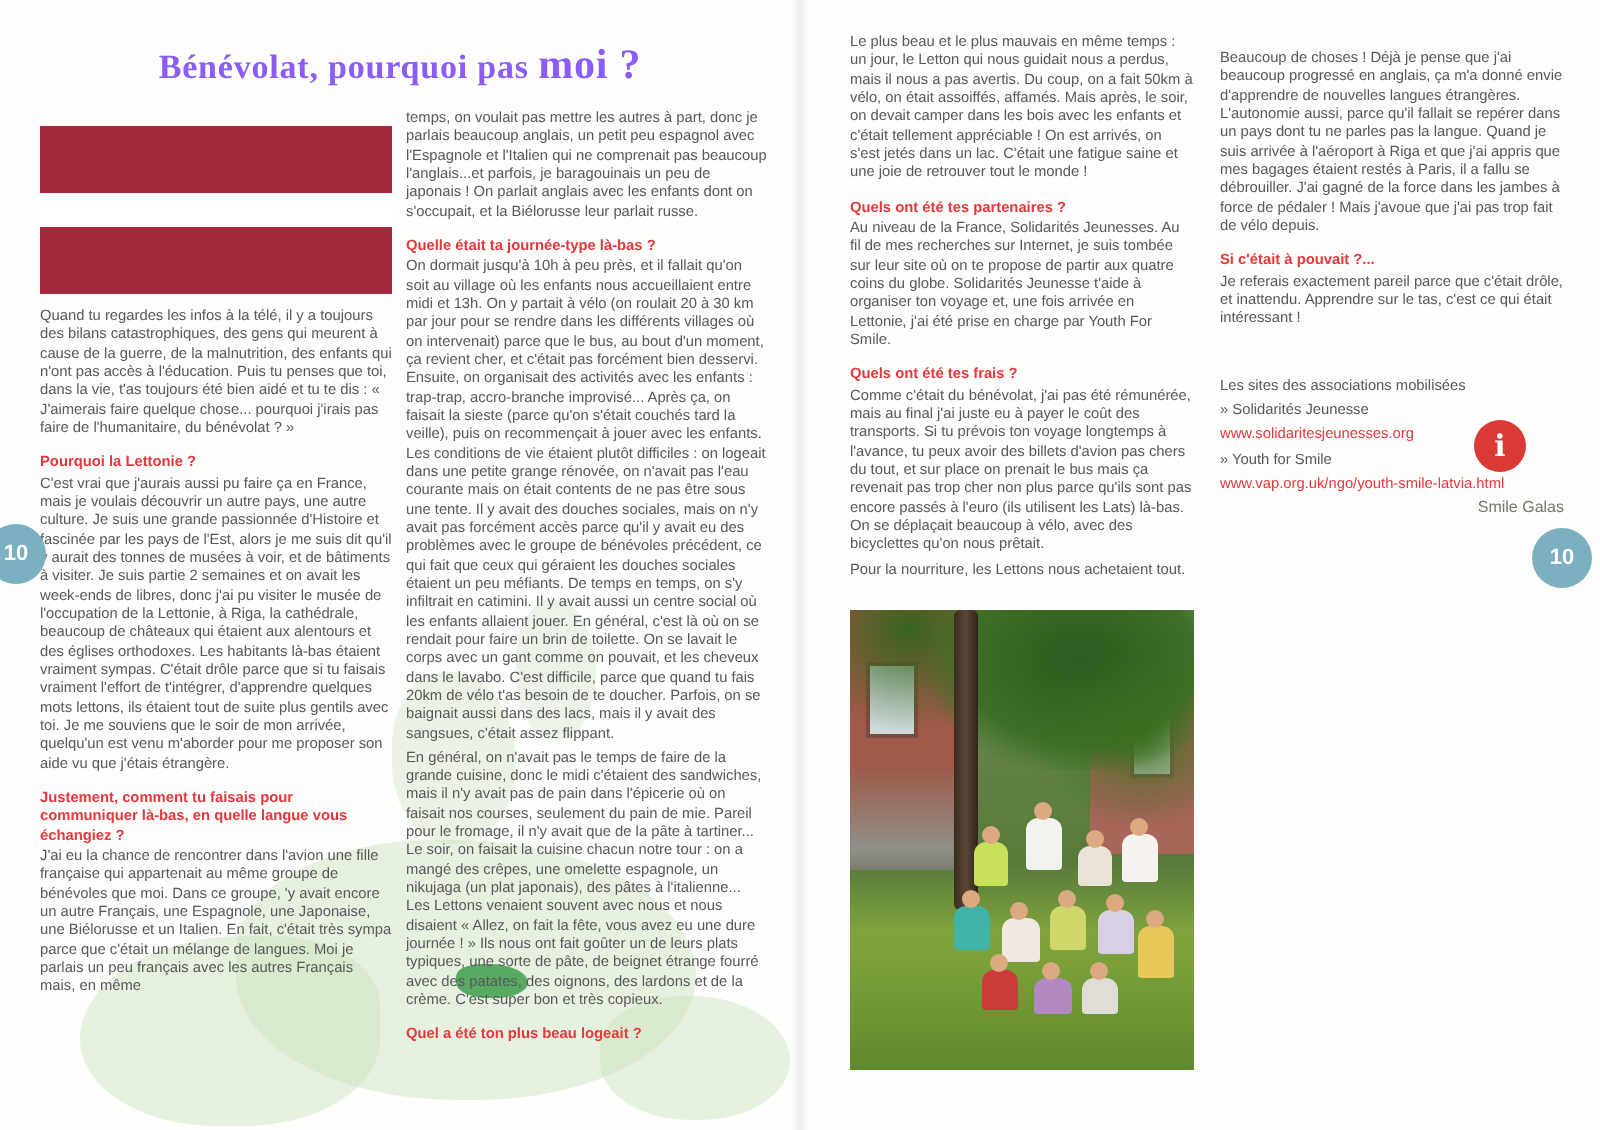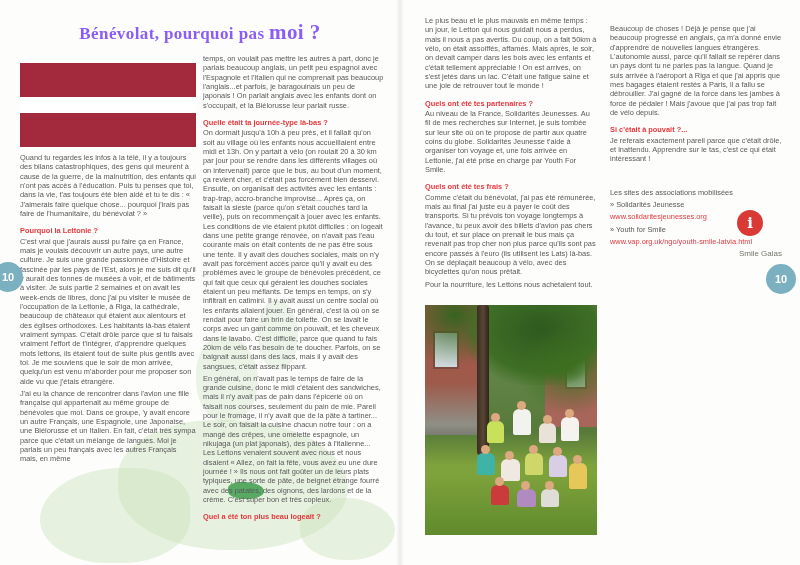--- a/index.html
+++ b/index.html
@@ -93,20 +93,21 @@
   <div class="title">
     <span>Bénévolat, pourquoi pas</span>
     <span class="emph">moi ?</span>
   </div>
 
   <div class="col" id="col1">
     <div class="flag"></div>
     <p>Quand tu regardes les infos à la télé, il y a toujours des bilans catastrophiques, des gens qui meurent à cause de la guerre, de la malnutrition, des enfants qui n'ont pas accès à l'éducation. Puis tu penses que toi, dans la vie, t'as toujours été bien aidé et tu te dis : « J'aimerais faire quelque chose... pourquoi j'irais pas faire de l'humanitaire, du bénévolat ? »</p>
     <h3 class="q">Pourquoi la Lettonie ?</h3>
     <p>C'est vrai que j'aurais aussi pu faire ça en France, mais je voulais découvrir un autre pays, une autre culture. Je suis une grande passionnée d'Histoire et fascinée par les pays de l'Est, alors je me suis dit qu'il y aurait des tonnes de musées à voir, et de bâtiments à visiter. Je suis partie 2 semaines et on avait les week-ends de libres, donc j'ai pu visiter le musée de l'occupation de la Lettonie, à Riga, la cathédrale, beaucoup de châteaux qui étaient aux alentours et des églises orthodoxes. Les habitants là-bas étaient vraiment sympas. C'était drôle parce que si tu faisais vraiment l'effort de t'intégrer, d'apprendre quelques mots lettons, ils étaient tout de suite plus gentils avec toi. Je me souviens que le soir de mon arrivée, quelqu'un est venu m'aborder pour me proposer son aide vu que j'étais étrangère.</p>
+    <h3 class="q">Justement, comment tu faisais pour communiquer là-bas, en quelle langue vous échangiez ?</h3>
     <p>J'ai eu la chance de rencontrer dans l'avion une fille française qui appartenait au même groupe de bénévoles que moi. Dans ce groupe, 'y avait encore un autre Français, une Espagnole, une Japonaise, une Biélorusse et un Italien. En fait, c'était très sympa parce que c'était un mélange de langues. Moi je parlais un peu français avec les autres Français mais, en même</p>
   </div>
 
   <div class="col" id="col2">
     <p>temps, on voulait pas mettre les autres à part, donc je parlais beaucoup anglais, un petit peu espagnol avec l'Espagnole et l'Italien qui ne comprenait pas beaucoup l'anglais...et parfois, je baragouinais un peu de japonais ! On parlait anglais avec les enfants dont on s'occupait, et la Biélorusse leur parlait russe.</p>
     <h3 class="q">Quelle était ta journée-type là-bas ?</h3>
     <p>On dormait jusqu'à 10h à peu près, et il fallait qu'on soit au village où les enfants nous accueillaient entre midi et 13h. On y partait à vélo (on roulait 20 à 30 km par jour pour se rendre dans les différents villages où on intervenait) parce que le bus, au bout d'un moment, ça revient cher, et c'était pas forcément bien desservi. Ensuite, on organisait des activités avec les enfants : trap-trap, accro-branche improvisé... Après ça, on faisait la sieste (parce qu'on s'était couchés tard la veille), puis on recommençait à jouer avec les enfants. Les conditions de vie étaient plutôt difficiles : on logeait dans une petite grange rénovée, on n'avait pas l'eau courante mais on était contents de ne pas être sous une tente. Il y avait des douches sociales, mais on n'y avait pas forcément accès parce qu'il y avait eu des problèmes avec le groupe de bénévoles précédent, ce qui fait que ceux qui géraient les douches sociales étaient un peu méfiants. De temps en temps, on s'y infiltrait en catimini. Il y avait aussi un centre social où les enfants allaient jouer. En général, c'est là où on se rendait pour faire un brin de toilette. On se lavait le corps avec un gant comme on pouvait, et les cheveux dans le lavabo. C'est difficile, parce que quand tu fais 20km de vélo t'as besoin de te doucher. Parfois, on se baignait aussi dans des lacs, mais il y avait des sangsues, c'était assez flippant.</p>
     <p>En général, on n'avait pas le temps de faire de la grande cuisine, donc le midi c'étaient des sandwiches, mais il n'y avait pas de pain dans l'épicerie où on faisait nos courses, seulement du pain de mie. Pareil pour le fromage, il n'y avait que de la pâte à tartiner... Le soir, on faisait la cuisine chacun notre tour : on a mangé des crêpes, une omelette espagnole, un nikujaga (un plat japonais), des pâtes à l'italienne... Les Lettons venaient souvent avec nous et nous disaient « Allez, on fait la fête, vous avez eu une dure journée ! » Ils nous ont fait goûter un de leurs plats typiques, une sorte de pâte, de beignet étrange fourré avec des patates, des oignons, des lardons et de la crème. C'est super bon et très copieux.</p>
     <h3 class="q">Quel a été ton plus beau logeait ?</h3>
   </div>

